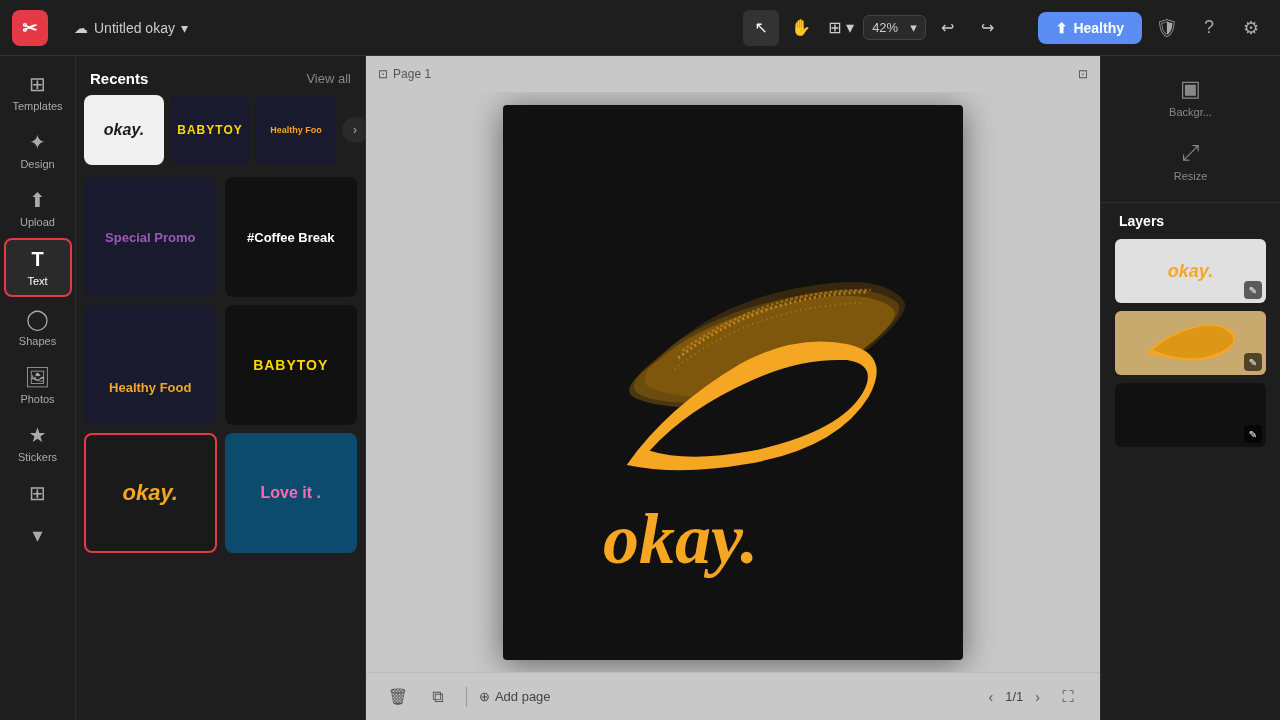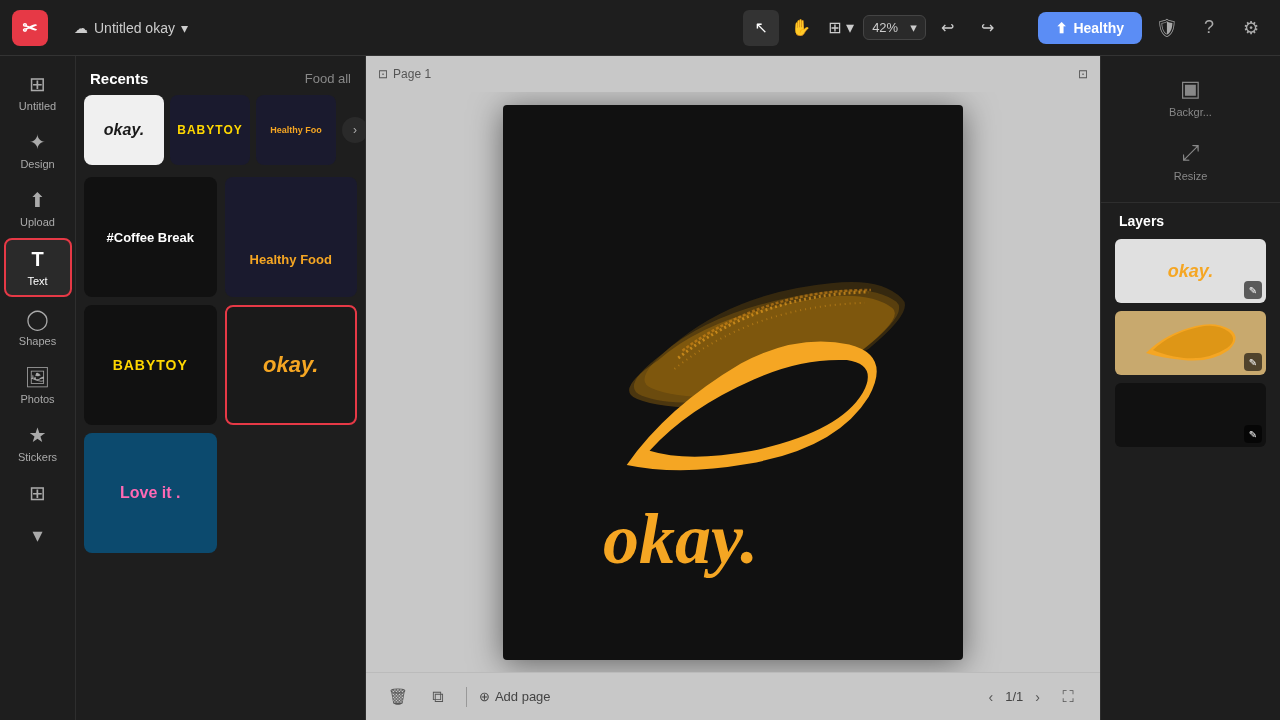--- a/index.html
+++ b/index.html
@@ -383,21 +383,21 @@
   <button class="topbar-icon-btn">🛡</button>
   <button class="topbar-icon-btn">?</button>
   <button class="topbar-icon-btn">⚙</button>
 </div>
 
 <div class="main-content">
 
   <div class="icon-sidebar">
     <div class="icon-sidebar-item">
       <span class="icon-sidebar-icon">⊞</span>
-      <span>Untitled</span>
+      <span>Templates</span>
     </div>
     <div class="icon-sidebar-item">
       <span class="icon-sidebar-icon">✦</span>
       <span>Design</span>
     </div>
     <div class="icon-sidebar-item">
       <span class="icon-sidebar-icon">⬆</span>
       <span>Upload</span>
     </div>
     <div class="icon-sidebar-item active">
@@ -421,31 +421,34 @@
     </div>
     <div class="icon-sidebar-item">
       <span class="icon-sidebar-icon">▾</span>
     </div>
   </div>
 
   <div class="left-panel">
 
     <div class="recents-header">
       <span class="recents-title">Recents</span>
-      <span class="view-all-link">Food all</span>
+      <span class="view-all-link">View all</span>
     </div>
     <div class="recents-row">
       <div class="recent-thumb okay-thumb">okay.</div>
       <div class="recent-thumb babytoy-thumb">BABYTOY</div>
       <div class="recent-thumb healthy-thumb" style="font-size:9px; color:#f5a623; font-weight:700; text-align:center; padding:8px;">Healthy Foo</div>
       <div class="recents-arrow">›</div>
     </div>
 
     <div class="templates-grid">
 
+      <div class="template-card template-special-promo">
+        <span style="color:#9b59b6; font-weight:700; font-size:13px;">Special Promo</span>
+      </div>
 
       <div class="template-card template-coffee-break">
         <span style="color:#fff; font-weight:700; font-size:13px;">#Coffee Break</span>
       </div>
 
       <div class="template-card template-healthy-food">
         <span class="hf-text">Healthy Food</span>
       </div>
 
       <div class="template-card template-babytoy">

